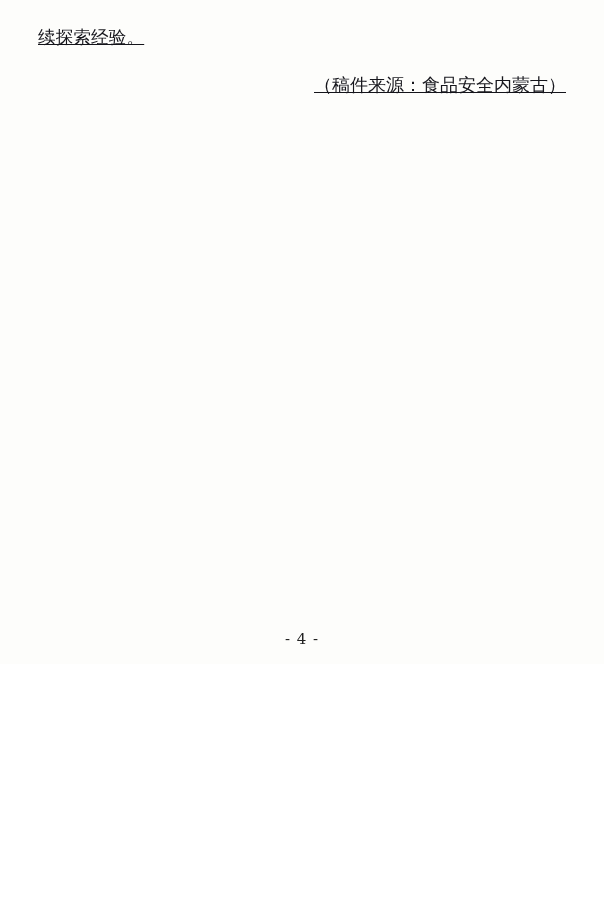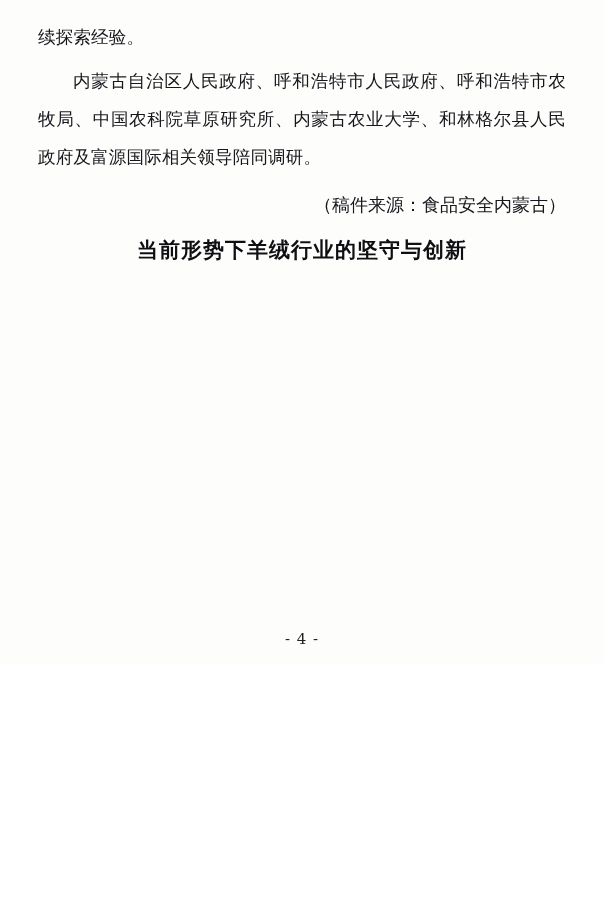--- a/index.html
+++ b/index.html
@@ -14,20 +14,21 @@
     color: #14141a;
     overflow: hidden;
   }
   .page {
     position: relative;
     width: 604px;
     height: 664px;
     box-sizing: border-box;
     padding: 18px 38px 0 38px;
     background: #fdfdfb;
+    text-decoration: underline;
   }
   .para {
     font-size: 17.5px;
     line-height: 38px;
     text-align: justify;
     text-justify: inter-ideograph;
     letter-spacing: 0.2px;
     margin: 0 0 6px 0;
     color: #16161c;
   }
@@ -62,24 +63,22 @@
     letter-spacing: 1px;
   }
 </style>
 </head>
 <body>
 
 <div class="page">
 
   <p class="para">续探索经验。</p>
 
-  <p class="para indent">内蒙古自治区人民政府、呼和浩特市人民政府、呼和浩特市农牧局、中国农科院草原研究所、内蒙古农业大学、和林格尔县人民政府及富源国际相关领导陪同调研。</p>
 
   <div class="source-line">（稿件来源：食品安全内蒙古）</div>
 
-  <h2 class="heading">当前形势下羊绒行业的坚守与创新</h2>
 
 
 
 
   <div class="footer">- 4 -</div>
 
 </div>
 
 </body></html>

